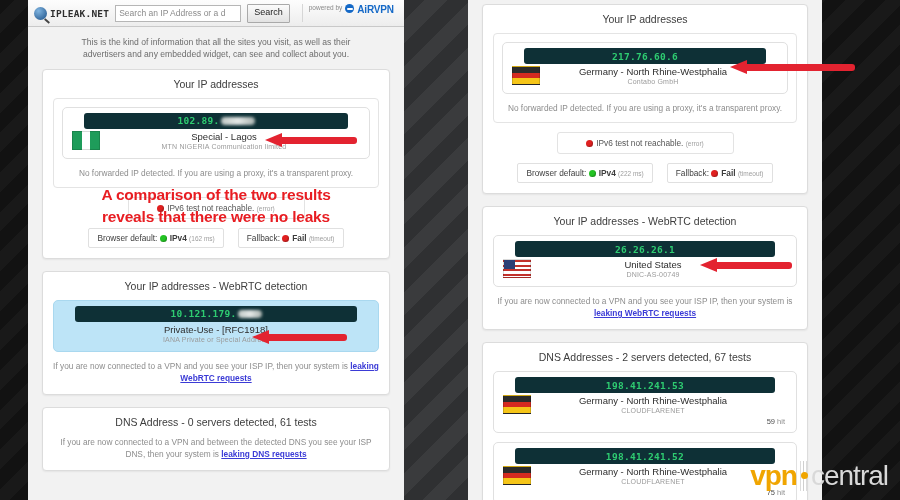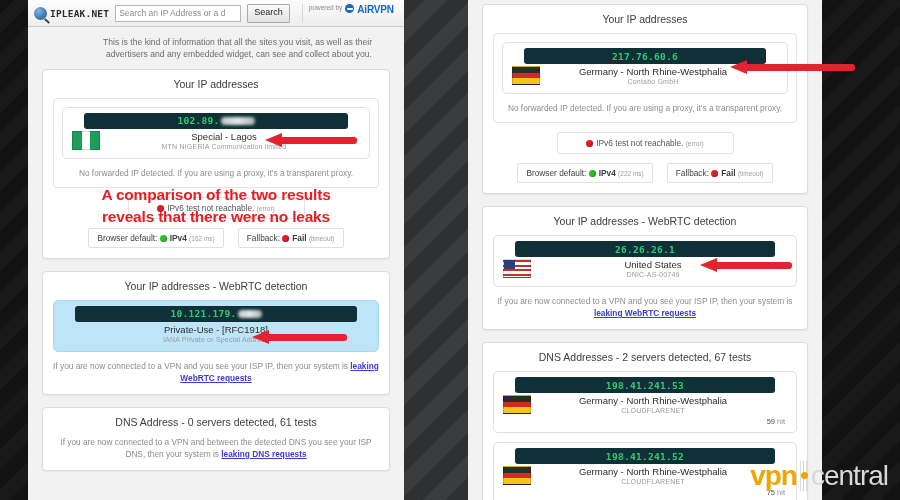--- a/index.html
+++ b/index.html
@@ -70,21 +70,21 @@
   .air-mark{
     width:9px;height:9px;border-radius:50%;background:#1569c7;position:relative;
   }
   .air-mark:after{
     content:"";position:absolute;left:1.5px;top:3.5px;width:6px;height:2px;
     background:#fff;border-radius:2px;
   }
   .air-text{font-size:10px;font-weight:bold;color:#1569c7;letter-spacing:-.2px;}
 
   .intro{
-    font-size:8.6px;color:#6d6d6d;text-align:right;line-height:1.45;
+    font-size:8.6px;color:#6d6d6d;text-align:center;line-height:1.45;
     padding:9px 32px 8px;
   }
 
   
   .card{
     background:#fff;border:1px solid #dcdcdc;border-radius:4px;
     margin:0 14px 12px;padding:8px 10px 10px;
     box-shadow:0 1px 2px rgba(0,0,0,.06);
   }
   .card-title{

